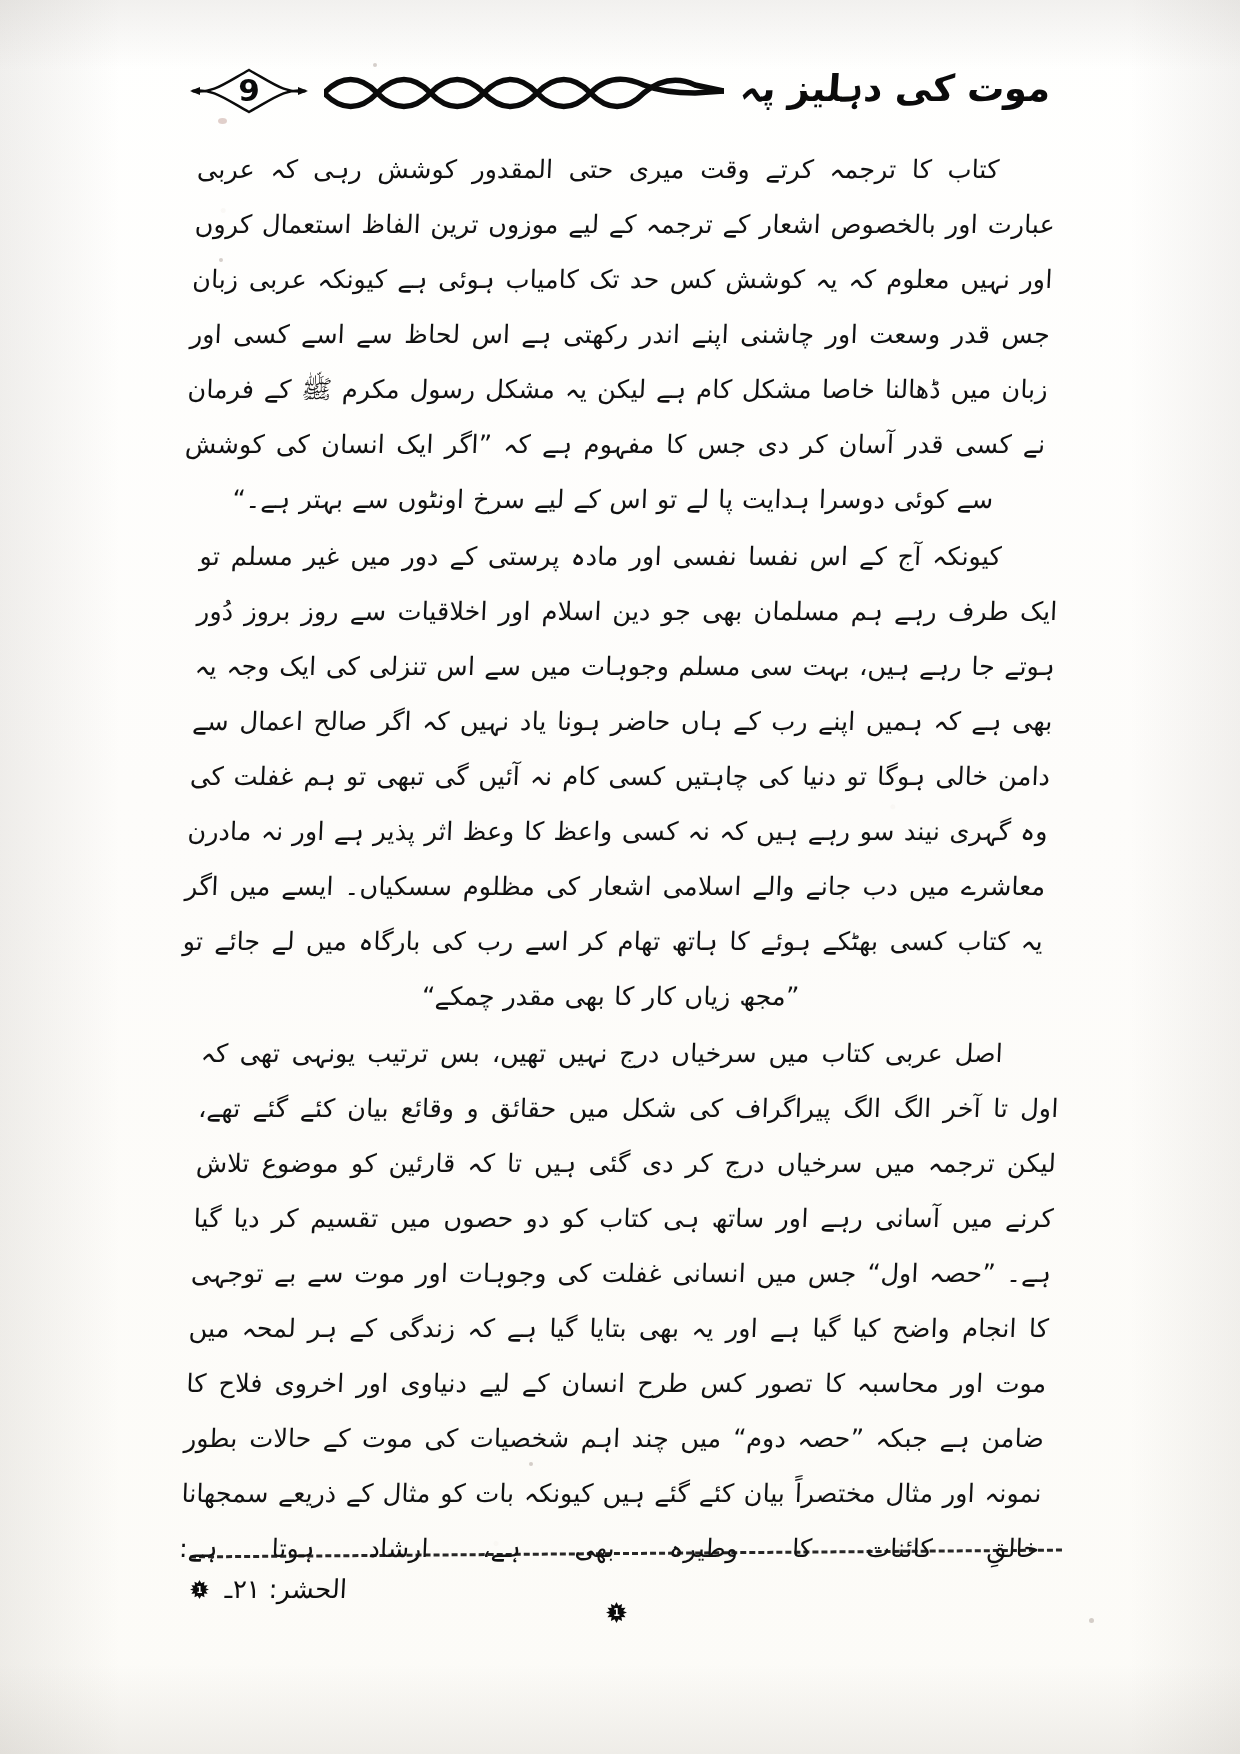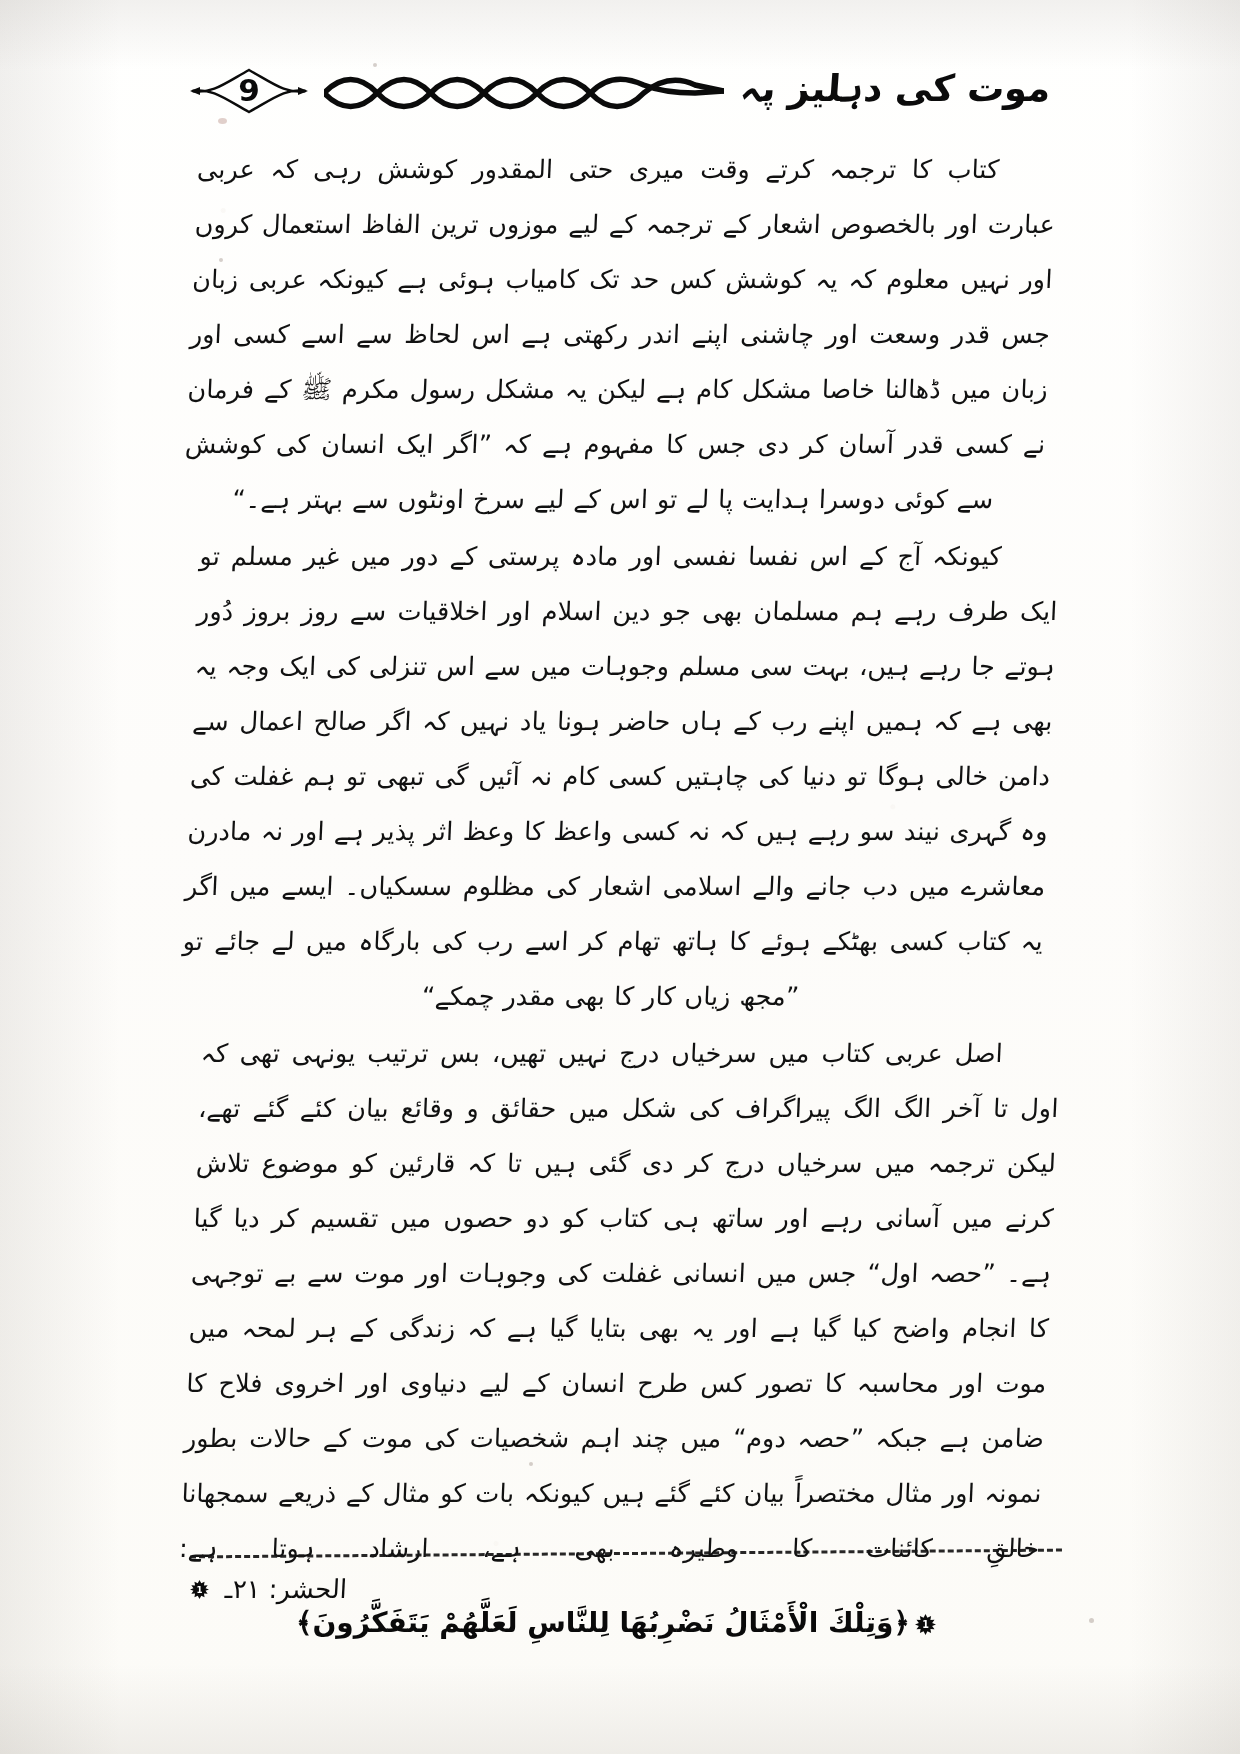--- a/index.html
+++ b/index.html
@@ -261,21 +261,20 @@
 
     </div>
 
     <div class="verse-block">
       <span class="footnote-marker">
         <svg viewBox="0 0 24 24" aria-hidden="true">
           <path d="M12,0 L14.2,4.2 L18.4,2.3 L17.6,6.9 L22.3,6.6 L19.6,10.4 L24,12 L19.6,13.6 L22.3,17.4 L17.6,17.1 L18.4,21.7 L14.2,19.8 L12,24 L9.8,19.8 L5.6,21.7 L6.4,17.1 L1.7,17.4 L4.4,13.6 L0,12 L4.4,10.4 L1.7,6.6 L6.4,6.9 L5.6,2.3 L9.8,4.2 Z" fill="#0a0a0a"></path>
           <text x="12" y="16" font-size="11" font-family="DejaVu Sans, sans-serif" fill="#ffffff" text-anchor="middle" font-weight="700">1</text>
         </svg>
       </span>
-      <span class="verse">﴿وَتِلْكَ الْأَمْثَالُ نَضْرِبُهَا لِلنَّاسِ لَعَلَّهُمْ يَتَفَكَّرُونَ﴾</span>
     </div>
 
   </div>
 
   <div class="footnote-zone">
     <div class="footnote-rule"></div>
     <div class="footnote-ref-row">
       <span class="footnote-num">
         <svg viewBox="0 0 24 24" aria-hidden="true">
           <path d="M12,0 L14.2,4.2 L18.4,2.3 L17.6,6.9 L22.3,6.6 L19.6,10.4 L24,12 L19.6,13.6 L22.3,17.4 L17.6,17.1 L18.4,21.7 L14.2,19.8 L12,24 L9.8,19.8 L5.6,21.7 L6.4,17.1 L1.7,17.4 L4.4,13.6 L0,12 L4.4,10.4 L1.7,6.6 L6.4,6.9 L5.6,2.3 L9.8,4.2 Z" fill="#0a0a0a"></path>

